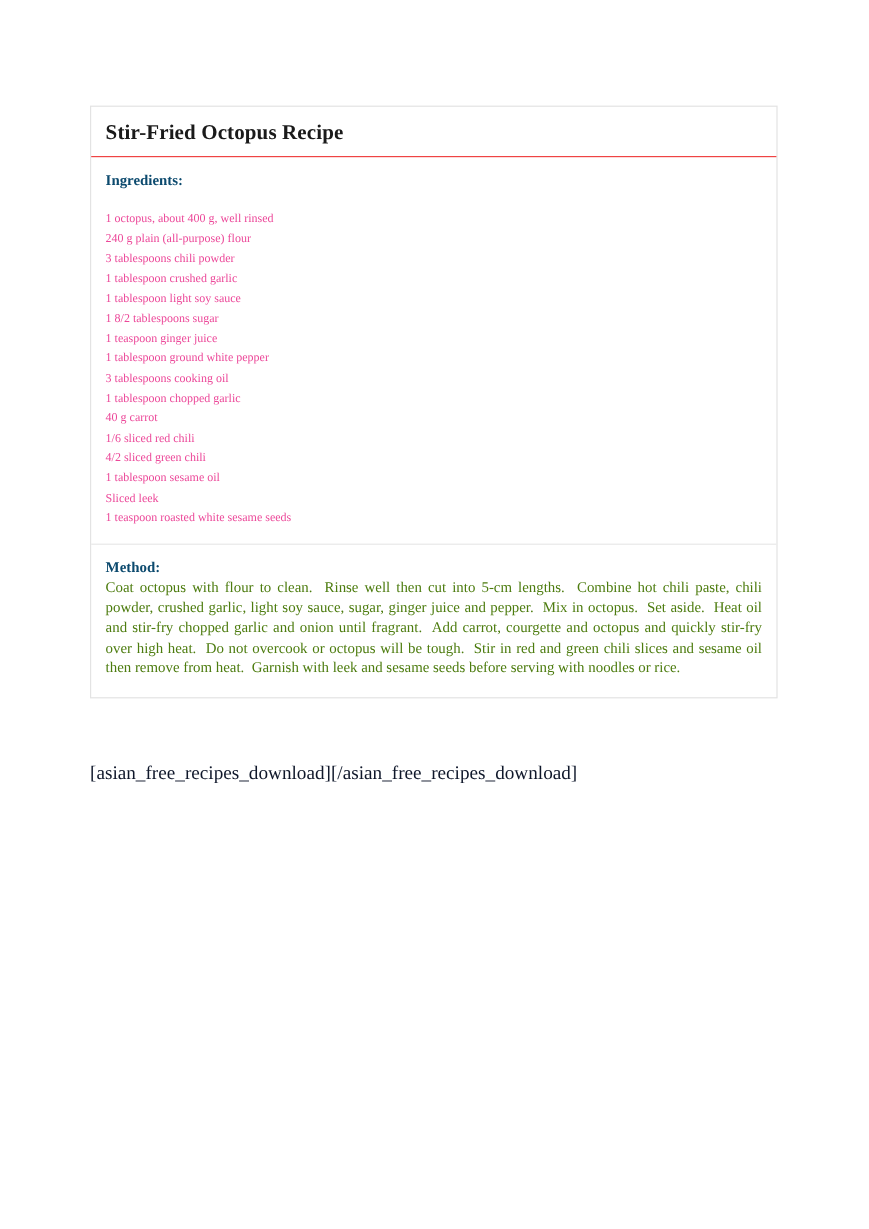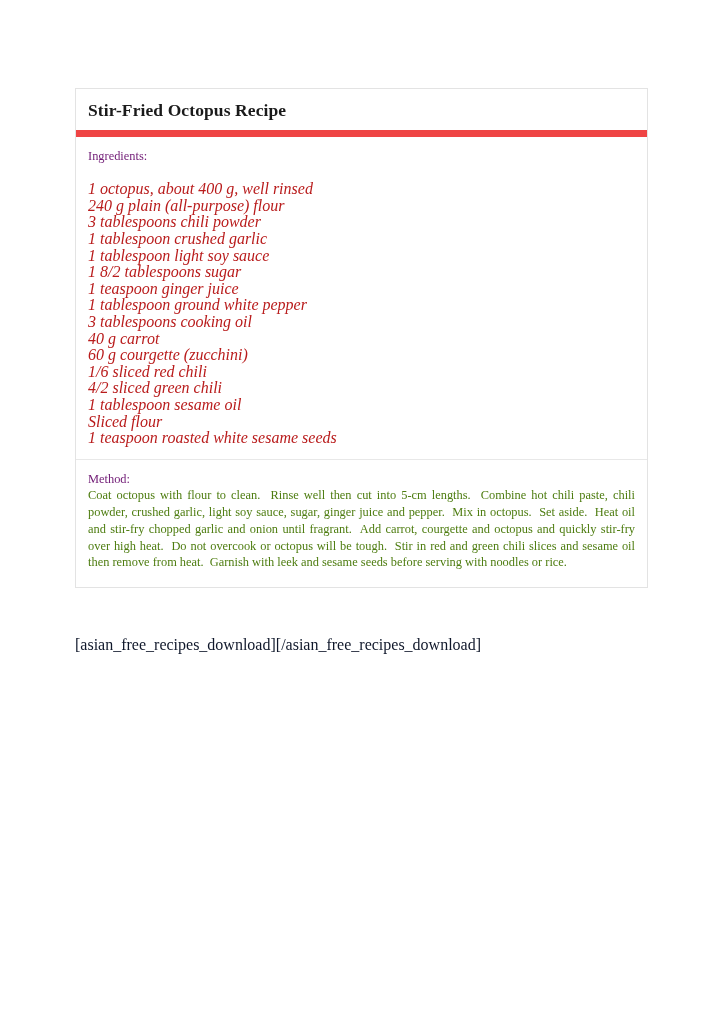--- a/index.html
+++ b/index.html
@@ -33,21 +33,21 @@
     width: 573px;
     box-sizing: border-box;
     border: 1px solid #e3e3e3;
     border-bottom: 1px solid #e3e3e3;
     background: #ffffff;
   }
 
   .card-title-row {
     box-sizing: border-box;
     padding: 11px 12px 10px 12px;
-    border-bottom: 7px solid #ef4444;
+    border-bottom: 1px solid #ef4444;
   }
 
   .card-title {
     font-family: "Liberation Serif", "DejaVu Serif", serif;
     font-size: 17.5px;
     font-weight: bold;
     line-height: 1.15;
     letter-spacing: 0.1px;
     color: #1a1a1a;
     margin: 0;
@@ -59,38 +59,37 @@
     border-bottom: 1px solid #e8e8e8;
   }
 
   .card-section.last {
     border-bottom: none;
     padding-bottom: 16px;
   }
 
   .section-heading {
     font-size: 12.4px;
-    font-weight: normal;
+    font-weight: bold;
     line-height: 1.33;
     margin: 0 0 0 0;
-    color: #701a75;
+    color: #0c4a6e;
   }
 
   .ingredient-list {
     list-style: none;
     margin: 0;
     padding: 0;
   }
 
   .ingredient-list li {
-    font-size: 16px;
+    font-size: 10px;
     line-height: 16.6px;
-    color: #b91c1c;
+    color: #ec4899;
     white-space: nowrap;
-    font-style: italic;
   }
 
   .spacer-line {
     height: 16.6px;
   }
 
   .method-body {
     font-size: 12.4px;
     line-height: 16.8px;
     color: #4d7c0f;
@@ -127,26 +126,26 @@
       <ul class="ingredient-list" id="ingredient-list">
           <li>1 octopus, about 400 g, well rinsed</li>
           <li>240 g plain (all-purpose) flour</li>
           <li>3 tablespoons chili powder</li>
           <li>1 tablespoon crushed garlic</li>
           <li>1 tablespoon light soy sauce</li>
           <li>1 8/2 tablespoons sugar</li>
           <li>1 teaspoon ginger juice</li>
           <li>1 tablespoon ground white pepper</li>
           <li>3 tablespoons cooking oil</li>
+          <li>1 tablespoon chopped garlic</li>
           <li>40 g carrot</li>
-          <li>60 g courgette (zucchini)</li>
           <li>1/6 sliced red chili</li>
           <li>4/2 sliced green chili</li>
           <li>1 tablespoon sesame oil</li>
-          <li>Sliced flour</li>
+          <li>Sliced leek</li>
           <li>1 teaspoon roasted white sesame seeds</li>
         </ul>
     </div>
 
     <div class="card-section last">
       <div class="section-heading">Method:</div>
       <p class="method-body">Coat octopus with flour to clean.  Rinse well then cut into 5-cm lengths.  Combine hot chili paste, chili powder, crushed garlic, light soy sauce, sugar, ginger juice and pepper.  Mix in octopus.  Set aside.  Heat oil and stir-fry chopped garlic and onion until fragrant.  Add carrot, courgette and octopus and quickly stir-fry over high heat.  Do not overcook or octopus will be tough.  Stir in red and green chili slices and sesame oil then remove from heat.  Garnish with leek and sesame seeds before serving with noodles or rice.</p>
     </div>
 
   </div>

